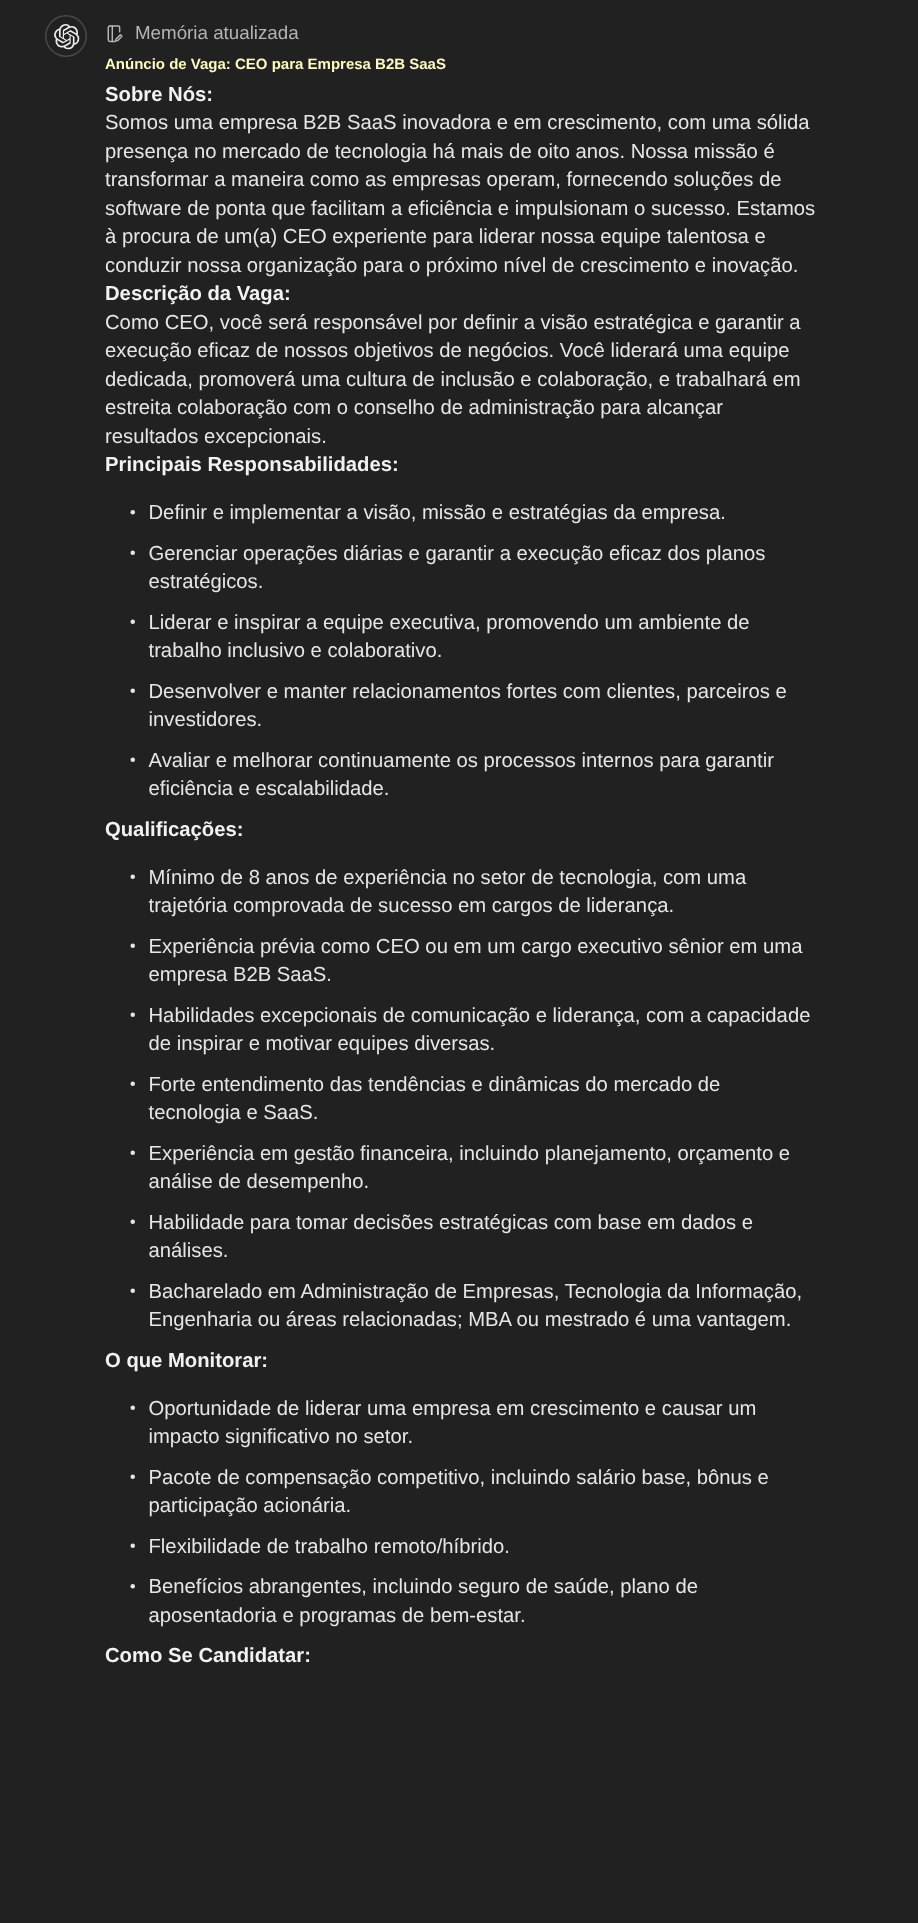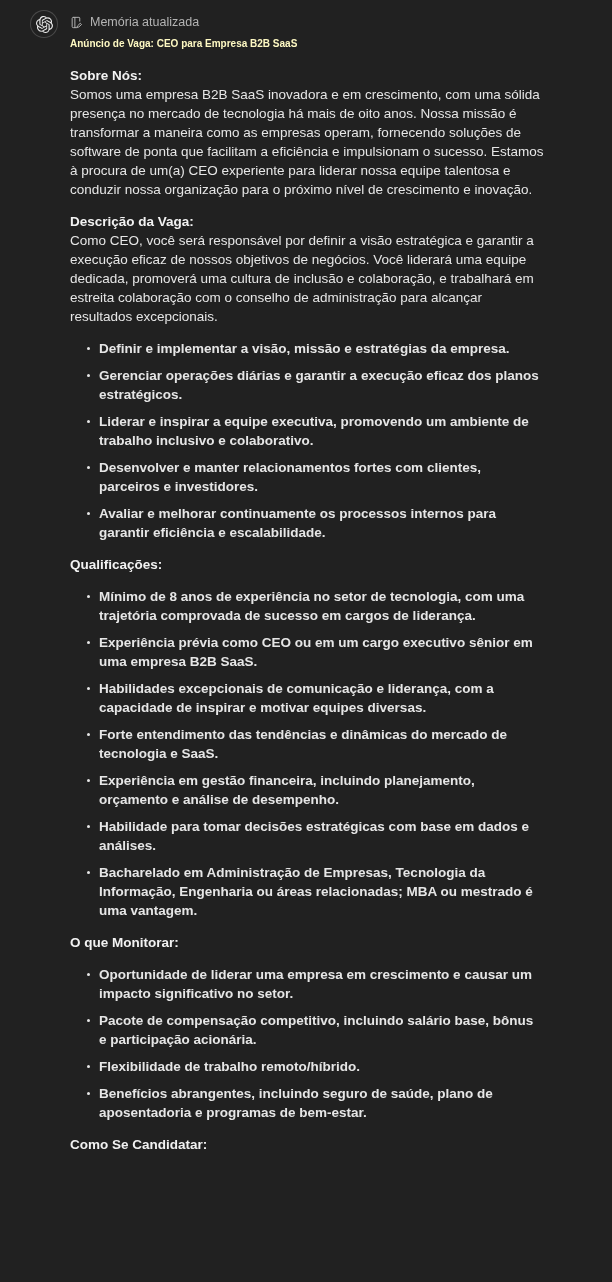--- a/index.html
+++ b/index.html
@@ -38,23 +38,23 @@
     text-align: center;
   }
   .memory-chip svg { width: 13px; height: 13px; stroke: #b4b4b4; fill: none; stroke-width: 1.8; stroke-linecap: round; stroke-linejoin: round; }
   .title {
     margin-top: 2px;
     font-size: 10px;
     line-height: 19px;
     font-weight: 700;
     color: #fef9c3;
   }
-  .para { margin-top: 13px; }
+  .para { margin-top: 0; }
   .para strong { display: block; font-weight: 700; color: #f2f2f2; }
-  ul { margin-top: 13px; list-style: none; padding-left: 29px; font-weight: bold; }
+  ul { margin-top: 13px; list-style: none; padding-left: 29px; }
   li { position: relative; margin: 8px 0; }
   li::before {
     content: "";
     position: absolute;
     left: -12px; top: 8px;
     width: 3px; height: 3px;
     border-radius: 50%;
     background: #e6e6e6;
   }
 </style>
@@ -84,20 +84,23 @@
   <p class="para">
     <strong>Sobre Nós:</strong>
     <span>Somos uma empresa B2B SaaS inovadora e em crescimento, com uma sólida presença no mercado de tecnologia há mais de oito anos. Nossa missão é transformar a maneira como as empresas operam, fornecendo soluções de software de ponta que facilitam a eficiência e impulsionam o sucesso. Estamos à procura de um(a) CEO experiente para liderar nossa equipe talentosa e conduzir nossa organização para o próximo nível de crescimento e inovação.</span>
   </p>
 
   <p class="para">
     <strong>Descrição da Vaga:</strong>
     <span>Como CEO, você será responsável por definir a visão estratégica e garantir a execução eficaz de nossos objetivos de negócios. Você liderará uma equipe dedicada, promoverá uma cultura de inclusão e colaboração, e trabalhará em estreita colaboração com o conselho de administração para alcançar resultados excepcionais.</span>
   </p>
 
+  <p class="para">
+    <strong>Principais Responsabilidades:</strong>
+  </p>
   <ul>
     <li>Definir e implementar a visão, missão e estratégias da empresa.</li>
     <li>Gerenciar operações diárias e garantir a execução eficaz dos planos estratégicos.</li>
     <li>Liderar e inspirar a equipe executiva, promovendo um ambiente de trabalho inclusivo e colaborativo.</li>
     <li>Desenvolver e manter relacionamentos fortes com clientes, parceiros e investidores.</li>
     <li>Avaliar e melhorar continuamente os processos internos para garantir eficiência e escalabilidade.</li>
   </ul>
 
   <p class="para">
     <strong>Qualificações:</strong>

